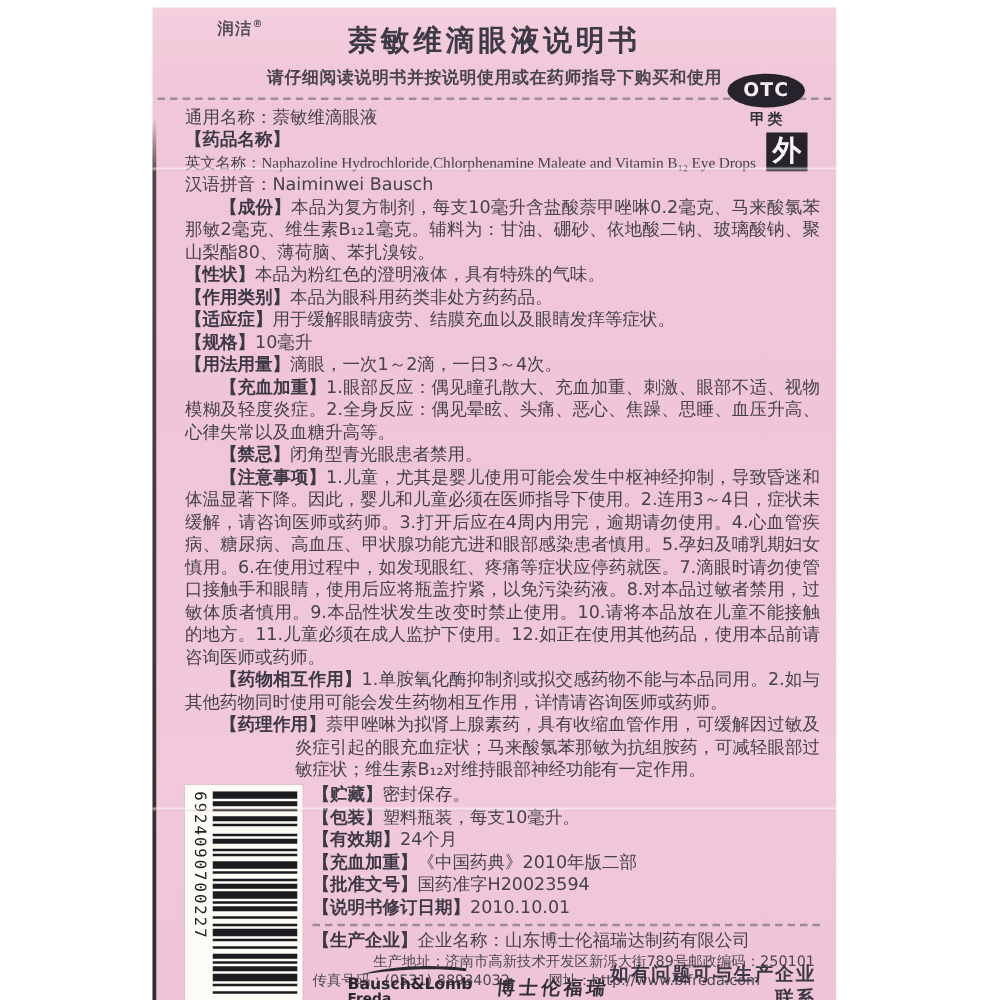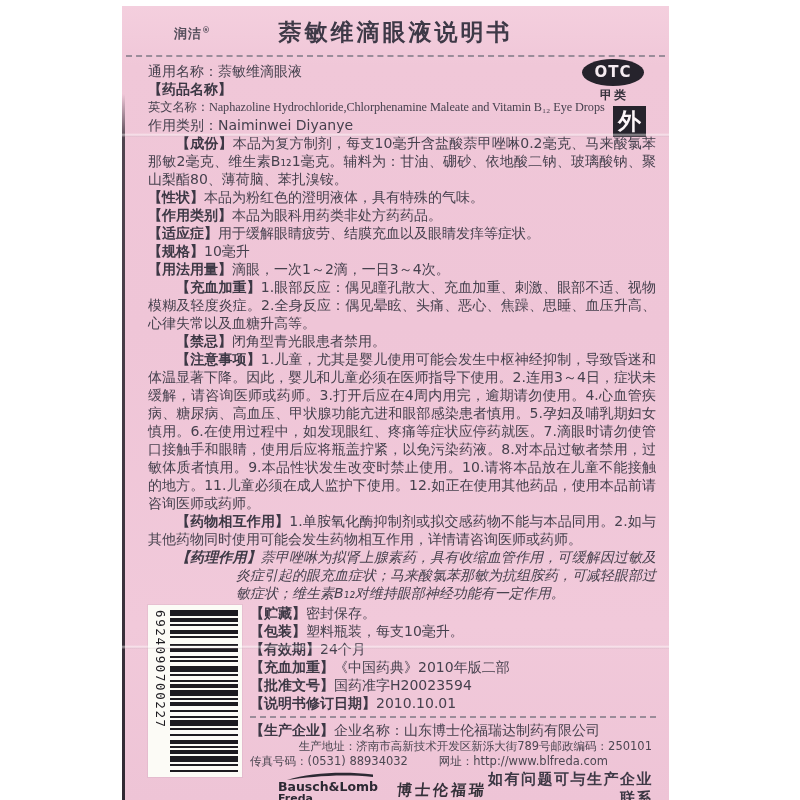--- a/index.html
+++ b/index.html
@@ -6,38 +6,38 @@
   .stage{position:relative;width:800px;height:800px;background:#ffffff;overflow:hidden;
          font-family:"DejaVu Sans","Liberation Sans",sans-serif;color:#46414e;}
   .paper{position:absolute;left:122px;top:6px;width:547px;height:794px;
          background:linear-gradient(180deg,#f4cfde 0px,#f0c7d8 60px,#efc5d7 320px,#f1c9da 620px,#eec4d6 100%);}
   .edge-line{position:absolute;left:0;top:88px;bottom:0;width:3px;
          background:linear-gradient(180deg,rgba(40,35,45,0) 0,rgba(40,35,45,.8) 45px,rgba(28,24,33,.9) 100%);}
   .crease{position:absolute;left:0;right:0;height:4px;z-index:6;pointer-events:none;
          background:linear-gradient(180deg,rgba(255,255,255,0),rgba(255,255,255,.5) 45%,rgba(150,105,130,.16) 100%);}
   .crease.c1{top:127px;} .crease.c2{top:639px;}
 
-  .brand{position:absolute;left:52px;top:19px;font-size:13px;font-weight:bold;color:#544e5b;letter-spacing:1px;}
+  .brand{position:absolute;left:52px;top:8px;font-size:13px;font-weight:bold;color:#544e5b;letter-spacing:1px;}
   .brand sup{font-size:8px;}
   .title{margin:0;padding-top:11px;text-align:center;font-size:23px;font-weight:bold;letter-spacing:3px;
          color:#3e3947;font-family:"DejaVu Serif","Liberation Serif",serif;}
   .subtitle{margin-top:5px;text-align:center;font-size:13.5px;font-weight:bold;color:#494450;letter-spacing:.5px;}
   .otc{position:absolute;top:5px;right:23px;width:64px;text-align:center;}
   .otc-oval{width:62px;height:27px;background:#26232c;border-radius:50%;color:#f6ecf1;
             font-weight:bold;font-size:15px;line-height:27px;letter-spacing:1px;margin-top:48px;}
   .otc-class{font-size:12px;font-weight:bold;margin-top:1px;letter-spacing:2px;color:#35313c;}
   .otc-ext{margin:2px 0 0 auto;width:33px;height:31px;background:#26232c;color:#fdf6f9;
            font-size:23px;line-height:31px;font-weight:bold;text-align:center;}
   .dash1{margin:7px 4px 0 4px;border-top:2px dashed #9a8c99;}
 
   .body-sections{margin:5px 13px 0 26px;font-size:14px;line-height:18px;}
   .para{margin:0;text-align:justify;color:#46414e;}
   .para b{font-weight:bold;color:#3d3845;}
   .para.indent{text-indent:28px;}
-  .para.hang{margin-left:88px;text-indent:-60px;font-style:italic;}
+  .para.hang{margin-left:88px;text-indent:-60px;}
   .para.en{font-family:"Liberation Serif","DejaVu Serif",serif;font-size:12.3px;white-space:nowrap;
            text-align:left;letter-spacing:-.1px;}
 
   .lower{display:flex;margin:2px 13px 0 26px;}
   .barcode{flex:none;width:94px;height:172px;background:#fcfbf6;box-sizing:border-box;
            display:flex;padding:5px 4px 5px 5px;margin-top:1px;box-shadow:0 0 0 1px rgba(120,90,110,.08);}
   .bc-num{writing-mode:vertical-rl;text-orientation:sideways;font-family:"DejaVu Sans Mono","Liberation Mono",monospace;
           font-size:12.5px;letter-spacing:1.6px;color:#1d1b20;width:15px;line-height:15px;}
   .bc-bars{flex:1;overflow:hidden;margin-left:2px;}
   .bc-bars .bar{width:100%;background:#1d1b20;}
@@ -68,27 +68,28 @@
 
     <div class="brand"><span>润洁</span><sup>®</sup></div>
 
     <div class="otc">
       <div class="otc-oval"><span>OTC</span></div>
       <div class="otc-class">甲类</div>
       <div class="otc-ext"><span>外</span></div>
     </div>
 
     <h1 class="title">萘敏维滴眼液说明书</h1>
+    <div class="subtitle">请仔细阅读说明书并按说明使用或在药师指导下购买和使用</div>
     <div class="dash1"></div>
 
     <div class="body-sections" id="bodySections">
         <p class="para">通用名称：萘敏维滴眼液</p>
         <p class="para"><b>【药品名称】</b></p>
         <p class="para en">英文名称：Naphazoline Hydrochloride,Chlorphenamine Maleate and Vitamin B₁₂ Eye Drops</p>
-        <p class="para">作用类别：Naiminwei  Diyanye</p>
+        <p class="para">汉语拼音：Naiminwei  Bausch</p>
         <p class="para indent"><b>【成份】</b>本品为复方制剂，每支10毫升含盐酸萘甲唑啉0.2毫克、马来酸氯苯那敏2毫克、维生素B₁₂1毫克。辅料为：甘油、硼砂、依地酸二钠、玻璃酸钠、聚山梨酯80、薄荷脑、苯扎溴铵。</p>
         <p class="para"><b>【性状】</b>本品为粉红色的澄明液体，具有特殊的气味。</p>
         <p class="para"><b>【作用类别】</b>本品为眼科用药类非处方药药品。</p>
         <p class="para"><b>【适应症】</b>用于缓解眼睛疲劳、结膜充血以及眼睛发痒等症状。</p>
         <p class="para"><b>【规格】</b>10毫升</p>
         <p class="para"><b>【用法用量】</b>滴眼，一次1～2滴，一日3～4次。</p>
         <p class="para indent"><b>【充血加重】</b>1.眼部反应：偶见瞳孔散大、充血加重、刺激、眼部不适、视物模糊及轻度炎症。2.全身反应：偶见晕眩、头痛、恶心、焦躁、思睡、血压升高、心律失常以及血糖升高等。</p>
         <p class="para indent"><b>【禁忌】</b>闭角型青光眼患者禁用。</p>
         <p class="para indent"><b>【注意事项】</b>1.儿童，尤其是婴儿使用可能会发生中枢神经抑制，导致昏迷和体温显著下降。因此，婴儿和儿童必须在医师指导下使用。2.连用3～4日，症状未缓解，请咨询医师或药师。3.打开后应在4周内用完，逾期请勿使用。4.心血管疾病、糖尿病、高血压、甲状腺功能亢进和眼部感染患者慎用。5.孕妇及哺乳期妇女慎用。6.在使用过程中，如发现眼红、疼痛等症状应停药就医。7.滴眼时请勿使管口接触手和眼睛，使用后应将瓶盖拧紧，以免污染药液。8.对本品过敏者禁用，过敏体质者慎用。9.本品性状发生改变时禁止使用。10.请将本品放在儿童不能接触的地方。11.儿童必须在成人监护下使用。12.如正在使用其他药品，使用本品前请咨询医师或药师。</p>
         <p class="para indent"><b>【药物相互作用】</b>1.单胺氧化酶抑制剂或拟交感药物不能与本品同用。2.如与其他药物同时使用可能会发生药物相互作用，详情请咨询医师或药师。</p>

